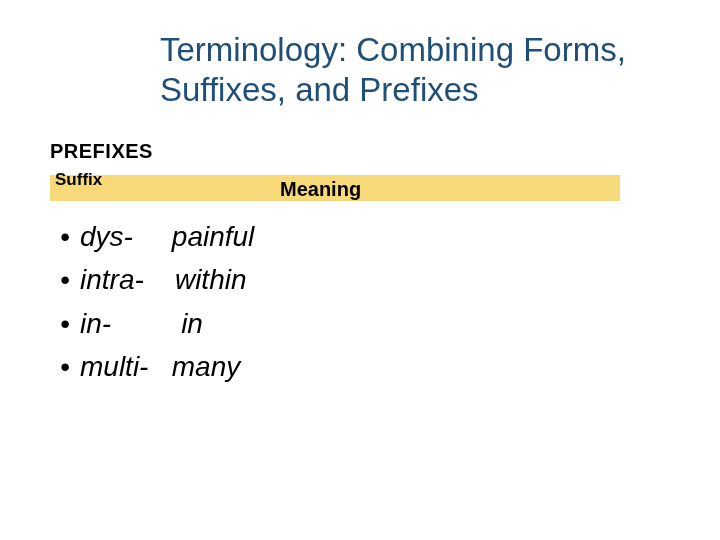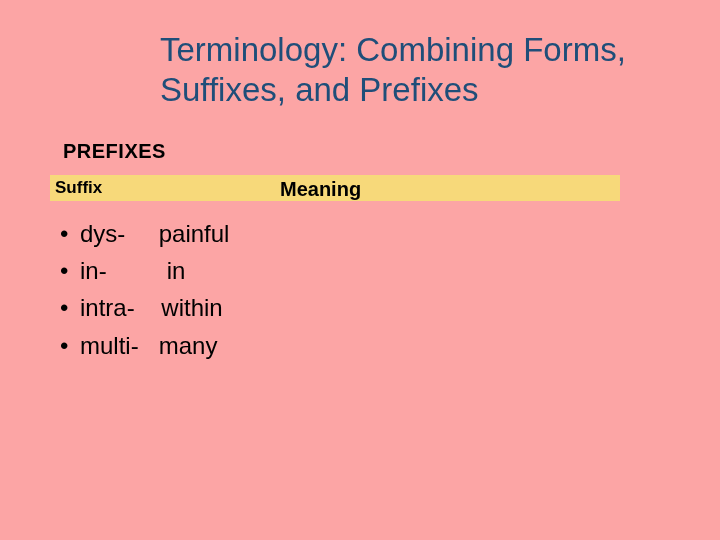--- a/index.html
+++ b/index.html
@@ -6,21 +6,21 @@
     margin: 0;
     padding: 0;
     width: 720px;
     height: 540px;
     background: #000;
     font-family: Arial, Helvetica, sans-serif;
   }
   .slide {
     width: 720px;
     height: 540px;
-    background: #fca5a5;
+    background: #ffffff;
     position: relative;
     box-sizing: border-box;
   }
   .title {
     position: absolute;
     left: 160px;
     top: 30px;
     right: 40px;
     font-size: 33px;
     line-height: 1.2;
@@ -28,53 +28,53 @@
     font-family: Arial, Helvetica, sans-serif;
   }
   .section-label {
     position: absolute;
     left: 50px;
     top: 140px;
     font-size: 20px;
     font-weight: bold;
     color: #000;
     letter-spacing: 0.5px;
-    margin-left: 13px;
   }
   .hb {
     position: absolute;
     left: 50px;
     top: 175px;
     width: 570px;
     height: 26px;
     background: #f7d97a;
   }
   .col-suffix {
     position: absolute;
     left: 55px;
-    top: 178px;
+    top: 170px;
     font-size: 17px;
     font-weight: bold;
     color: #000;
   }
   .col-meaning {
     position: absolute;
     left: 280px;
     top: 178px;
     font-size: 20px;
     font-weight: bold;
     color: #000;
   }
   .list {
     position: absolute;
     left: 60px;
     top: 215px;
-    font-size: 24px;
+    font-size: 28px;
     color: #000;
     line-height: 1.55;
+    font-style: italic;
   }
   .list ul {
     margin: 0;
     padding: 0;
     list-style: none;
   }
   .list li {
     white-space: pre;
   }
   .bullet {
@@ -97,19 +97,19 @@
 
   <div class="section-label">PREFIXES</div>
 
   <div class="hb"></div>
   <div class="col-suffix">Suffix</div>
   <div class="col-meaning">Meaning</div>
 
   <div class="list">
     <ul>
       <li><span class="bullet">•</span><span class="term">dys-</span><span>     </span><span class="meaning">painful</span></li>
+      <li><span class="bullet">•</span><span class="term">intra-</span><span>    </span><span class="meaning">within</span></li>
       <li><span class="bullet">•</span><span class="term">in-</span><span>         </span><span class="meaning">in</span></li>
-      <li><span class="bullet">•</span><span class="term">intra-</span><span>    </span><span class="meaning">within</span></li>
       <li><span class="bullet">•</span><span class="term">multi-</span><span>   </span><span class="meaning">many</span></li>
     </ul>
   </div>
 
 </div>
 
 </body></html>

